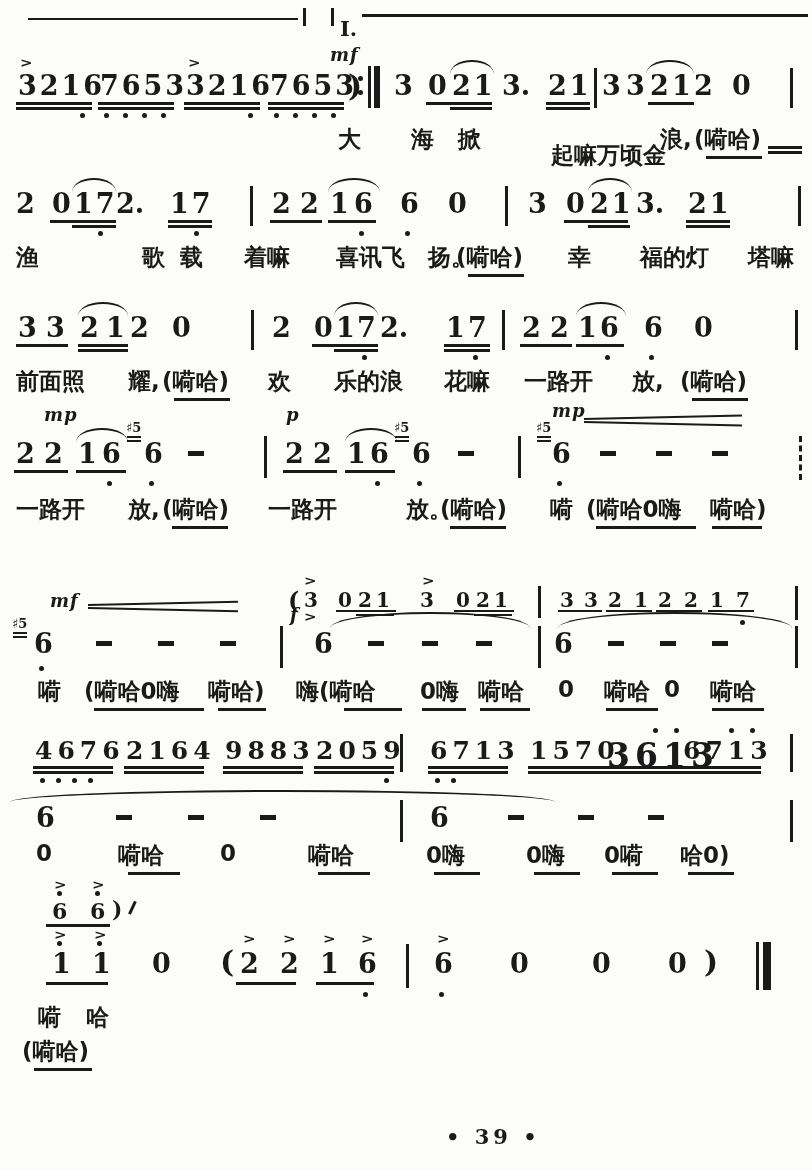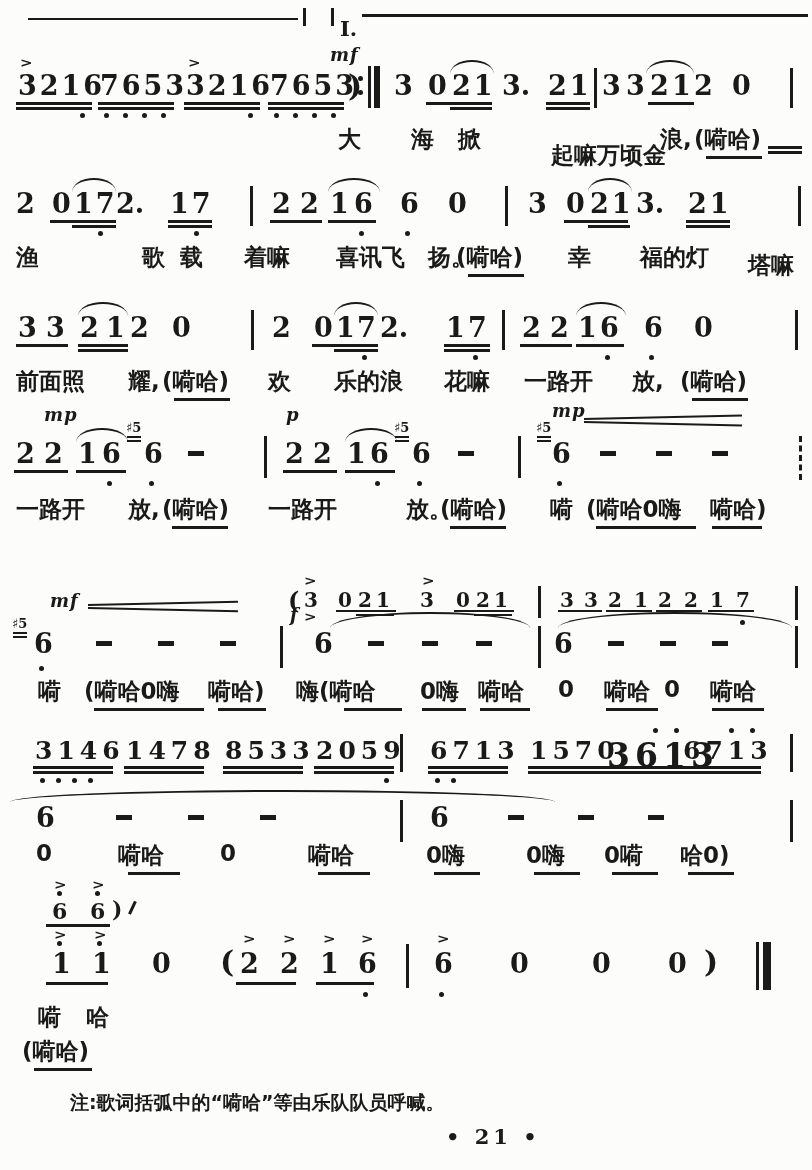--- a/index.html
+++ b/index.html
@@ -22,22 +22,21 @@
   .slur{border-top:2.5px solid var(--ink);border-radius:50% 50% 0 0 / 100% 100% 0 0;}
   .hl{background:var(--ink);}
   .vl{background:var(--ink);width:2.5px;}
   .note-text{font:700 19px "DejaVu Sans", sans-serif;color:var(--ink);}
   .pageno{font:700 21px "DejaVu Serif", serif;color:var(--ink);letter-spacing:4px;}
 </style>
 </head>
 <body>
 
 <div id="stage" style="background: rgb(252, 252, 250);">
-  <div class="abs note-text" style="left:70px;top:1090px;">注:歌词括弧中的“嗬哈”等由乐队队员呼喊。</div>
-  <div class="abs pageno" style="left:446px;top:1124px;">• 21 •</div>
+  <div class="abs pageno" style="left:446px;top:1124px;">• 39 •</div>
 <div class="abs hl" style="left: 28px; top: 18px; width: 270px; height: 2px;"></div>
     <div class="abs vl" style="left: 303px; top: 8px; height: 18px;"></div>
     <div class="abs vl" style="left: 331px; top: 8px; height: 18px;"></div>
     <span class="abs lab" style="left: 340px; top: 16px;">I.</span>
     <div class="abs hl" style="left: 362px; top: 14px; width: 446px; height: 3px;"></div>
     <span class="abs acc" style="left: 20px; top: 54px;">&gt;</span>
     <span class="abs acc" style="left: 188px; top: 54px;">&gt;</span>
     <span class="abs num" style="left: 18px; top: 70px; letter-spacing: 3px;">3216</span>
     <span class="abs num" style="left: 100px; top: 70px; letter-spacing: 3px;">7653</span>
     <span class="abs num" style="left: 186px; top: 70px; letter-spacing: 3px;">3216</span>
@@ -133,21 +132,21 @@
     <div class="abs dot" style="left: 405px; top: 231px;"></div>
     <span class="abs lyr" style="left: 16px; top: 242px;">渔</span>
     <span class="abs lyr" style="left: 142px; top: 242px;">歌</span>
     <span class="abs lyr" style="left: 180px; top: 242px;">载</span>
     <span class="abs lyr" style="left: 244px; top: 242px;">着嘛</span>
     <span class="abs lyr" style="left: 336px; top: 242px;">喜讯飞</span>
     <span class="abs lyr" style="left: 428px; top: 242px;">扬。</span>
     <span class="abs lyr" style="left: 456px; top: 242px;">(嗬哈)</span>
     <span class="abs lyr" style="left: 568px; top: 242px;">幸</span>
     <span class="abs lyr" style="left: 640px; top: 242px;">福的灯</span>
-    <span class="abs lyr" style="left: 748px; top: 250px;">塔嘛</span>
+    <span class="abs lyr" style="left: 748px; top: 242px;">塔嘛</span>
     <div class="abs uline" style="left: 468px; top: 274px; width: 56px; height: 2.5px;"></div>
     <span class="abs num" style="left: 18px; top: 312px;">3</span>
     <span class="abs num" style="left: 46px; top: 312px;">3</span>
     <span class="abs num" style="left: 80px; top: 312px;">2</span>
     <span class="abs num" style="left: 106px; top: 312px;">1</span>
     <span class="abs num" style="left: 130px; top: 312px;">2</span>
     <span class="abs num" style="left: 172px; top: 312px;">0</span>
     <div class="abs bar" style="left: 251px; top: 310px; width: 3px; height: 40px;"></div>
     <span class="abs num" style="left: 272px; top: 312px;">2</span>
     <span class="abs num" style="left: 314px; top: 312px;">0</span>
@@ -312,23 +311,23 @@
     <span class="abs lyr" style="left: 604px; top: 676px;">嗬哈</span>
     <span class="abs lyr" style="left: 664px; top: 676px;">0</span>
     <span class="abs lyr" style="left: 710px; top: 676px;">嗬哈</span>
     <div class="abs uline" style="left: 94px; top: 708px; width: 110px; height: 2.5px;"></div>
     <div class="abs uline" style="left: 218px; top: 708px; width: 48px; height: 2.5px;"></div>
     <div class="abs uline" style="left: 344px; top: 708px; width: 58px; height: 2.5px;"></div>
     <div class="abs uline" style="left: 422px; top: 708px; width: 44px; height: 2.5px;"></div>
     <div class="abs uline" style="left: 480px; top: 708px; width: 50px; height: 2.5px;"></div>
     <div class="abs uline" style="left: 606px; top: 708px; width: 52px; height: 2.5px;"></div>
     <div class="abs uline" style="left: 712px; top: 708px; width: 52px; height: 2.5px;"></div>
-    <span class="abs num" style="left: 35px; top: 736px; font-size: 25px; letter-spacing: 5px;">3146</span>
-    <span class="abs num" style="left: 126px; top: 736px; font-size: 25px; letter-spacing: 5px;">1478</span>
-    <span class="abs num" style="left: 225px; top: 736px; font-size: 25px; letter-spacing: 5px;">8533</span>
+    <span class="abs num" style="left: 35px; top: 736px; font-size: 25px; letter-spacing: 5px;">4676</span>
+    <span class="abs num" style="left: 126px; top: 736px; font-size: 25px; letter-spacing: 5px;">2164</span>
+    <span class="abs num" style="left: 225px; top: 736px; font-size: 25px; letter-spacing: 5px;">9883</span>
     <span class="abs num" style="left: 316px; top: 736px; font-size: 25px; letter-spacing: 5px;">2059</span>
     <div class="abs bar" style="left: 400px; top: 734px; width: 3px; height: 38px;"></div>
     <span class="abs num" style="left: 430px; top: 736px; font-size: 25px; letter-spacing: 5px;">6713</span>
     <span class="abs num" style="left: 530px; top: 736px; font-size: 25px; letter-spacing: 5px;">1570</span>
     <span class="abs num" style="left: 607px; top: 736px; font-size: 33px; letter-spacing: 5px;">3613</span>
     <span class="abs num" style="left: 683px; top: 736px; font-size: 25px; letter-spacing: 5px;">6713</span>
     <div class="abs bar" style="left: 790px; top: 734px; width: 3px; height: 38px;"></div>
     <div class="abs dot" style="left: 653px; top: 728px;"></div>
     <div class="abs dot" style="left: 674px; top: 728px;"></div>
     <div class="abs dot" style="left: 729px; top: 728px;"></div>

